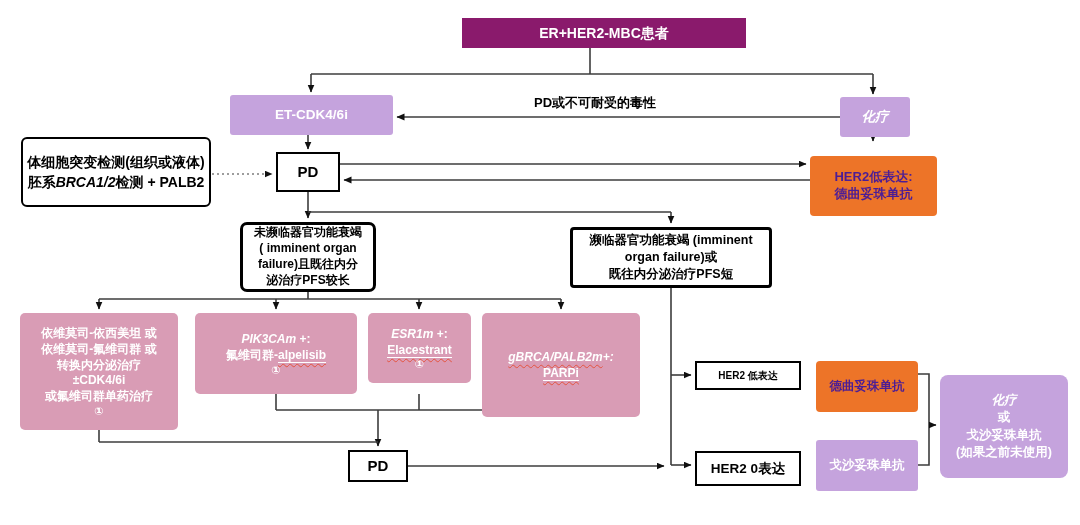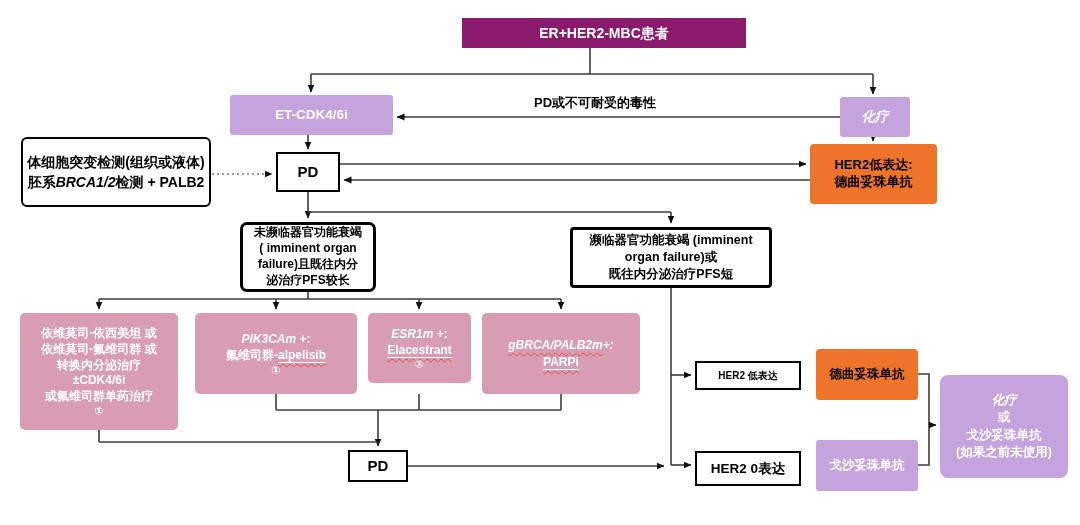--- a/index.html
+++ b/index.html
@@ -7,21 +7,21 @@
     position:relative;width:1080px;height:525px;background:#fff;overflow:hidden;
     font-family:"Liberation Sans","DejaVu Sans",sans-serif;font-weight:bold;color:#111;
   }
   .node{
     position:absolute;display:flex;flex-direction:column;align-items:center;justify-content:center;
     text-align:center;box-sizing:border-box;line-height:1.3;
   }
   .box-magenta{background:var(--magenta,#8A1A6C);color:#fff;}
   .box-purple{background:var(--purple,#C5A3DD);color:#fff;border-radius:3px;}
   .box-purple-round{background:var(--purple,#C5A3DD);color:#fff;border-radius:8px;}
-  .box-orange{background:var(--orange,#ED7428);color:#000000;border-radius:4px;}
+  .box-orange{background:var(--orange,#ED7428);color:#4c1d95;border-radius:4px;margin-top:12px;}
   .box-pink{background:var(--pink,#D99CB5);color:#fff;border-radius:5px;}
   .box-white{background:#fff;border:2.5px solid #000;color:#000;}
   .box-white-thick{background:#fff;border:3px solid #000;border-radius:7px;color:#000;}
   .lbl{position:absolute;text-align:center;color:#000;}
   .it{font-style:italic;}
   .spell{border-bottom:1.5px solid #fff;text-decoration:underline wavy #e4533f 1px;text-underline-offset:4px;}
   .wavy{text-decoration:underline wavy #e4533f 1px;text-underline-offset:3px;}
   .circ{font-size:11px;line-height:1.1;}
   svg.wires{position:absolute;left:0;top:0;pointer-events:none;}
   .line{display:block;}
@@ -132,21 +132,21 @@
     <span class="line"><span>氟维司群-</span><span class="spell">alpelisib</span></span>
     <span class="line circ">①</span>
   </div>
 
   <div class="node box-pink" style="left:368px;top:313px;width:103px;height:70px;font-size:12px;line-height:1.35;">
     <span class="line"><span class="it">ESR1m</span><span> +:</span></span>
     <span class="line"><span class="spell">Elacestrant</span></span>
     <span class="line circ">①</span>
   </div>
 
-  <div class="node box-pink" style="left:482px;top:313px;width:158px;height:81px;font-size:12px;line-height:1.35;">
+  <div class="node box-pink" style="left:482px;top:313px;width:158px;height:104px;font-size:12px;line-height:1.35;">
     <span class="line"><span class="it wavy">gBRCA/PALB2m</span><span class="it">+:</span></span>
     <span class="line"><span class="spell">PARPi</span></span>
   </div>
 
   <div class="node box-white" style="left:348px;top:450px;width:60px;height:32px;font-size:15px;">
     <span class="line">PD</span>
   </div>
 
   <div class="node box-white" style="left:695px;top:361px;width:106px;height:29px;font-size:10px;">
     <span class="line">HER2 低表达</span>

